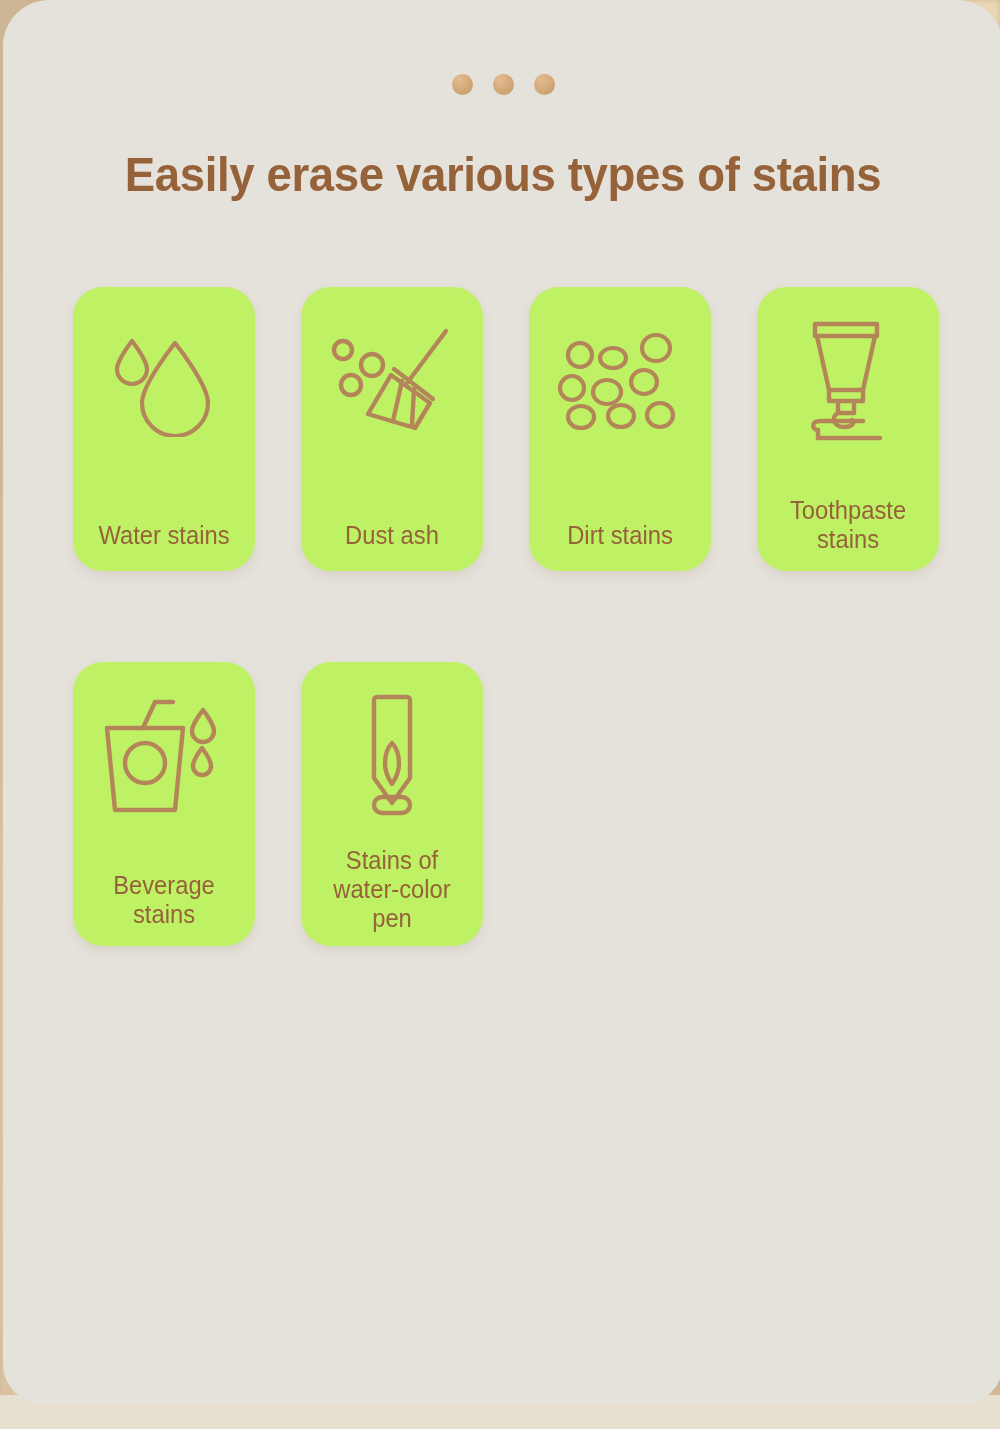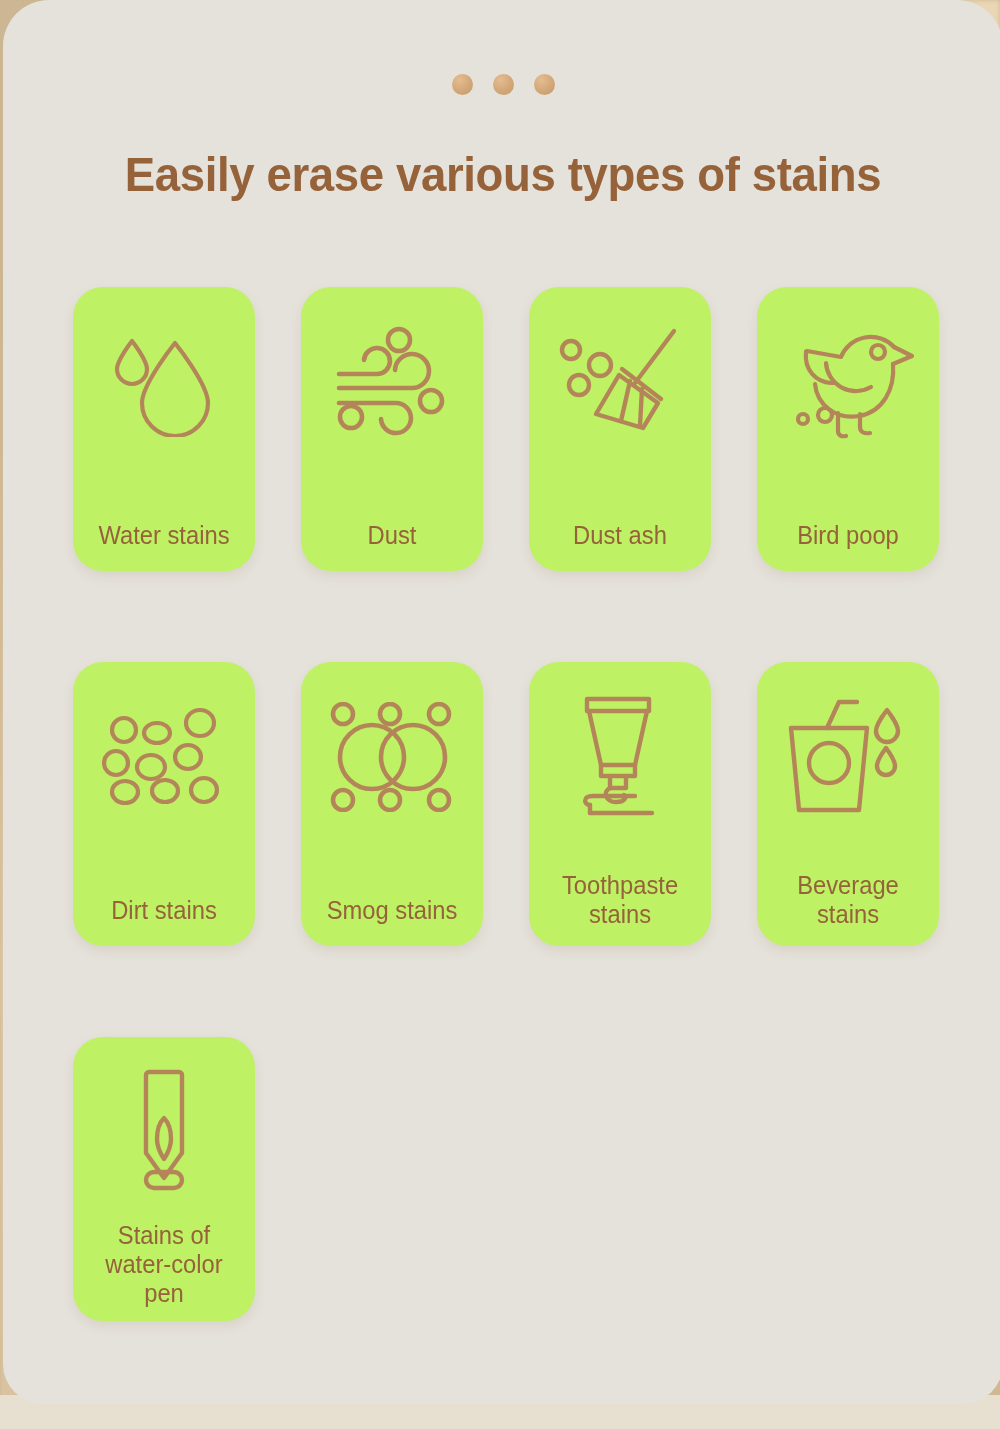--- a/index.html
+++ b/index.html
@@ -150,93 +150,49 @@
         <div class="tile-icon">
           <svg width="120" height="110" viewBox="0 0 120 110" fill="none" stroke="#B5855A" stroke-width="4.2" stroke-linecap="round" stroke-linejoin="round">
       <path d="M28 14 C28 14 13 33 13 42 a15 15 0 0 0 30 0 C43 33 28 14 28 14 Z"></path>
       <path d="M71 16 C71 16 38 57 38 76 a33 33 0 0 0 66 0 C104 57 71 16 71 16 Z"></path>
     </svg>
         </div>
         <div class="tile-label">Water stains</div>
       </div>
       <div class="tile">
         <div class="tile-icon">
-          <svg width="130" height="115" viewBox="0 0 130 115" fill="none" stroke="#B5855A" stroke-width="4.6" stroke-linecap="round" stroke-linejoin="round">
-      <circle cx="72" cy="15" r="11"></circle>
-      <circle cx="104" cy="76" r="11"></circle>
-      <circle cx="24" cy="92" r="11"></circle>
-      <path d="M37 35 a13 13 0 1 1 13 14 H12"></path>
-      <path d="M12 63 H85 a17 17 0 1 0 -17 -18"></path>
-      <path d="M12 78 H69 a15 15 0 1 1 -15 16"></path>
-    </svg>
-        </div>
-        <div class="tile-label">Dust</div>
-      </div>
-      <div class="tile">
-        <div class="tile-icon">
           <svg width="125" height="115" viewBox="0 0 125 115" fill="none" stroke="#B5855A" stroke-width="4.4" stroke-linecap="round" stroke-linejoin="round">
       <circle cx="13" cy="25" r="9"></circle>
       <circle cx="42" cy="40" r="11"></circle>
       <circle cx="21" cy="60" r="10"></circle>
       <path d="M116 6 L77 58"></path>
       <path d="M64 44 L103 74"></path>
       <path d="M61 50 L38 89 L85 103 L100 78 Z"></path>
       <path d="M72 56 L63 96"></path>
       <path d="M84 64 L82 100"></path>
     </svg>
         </div>
         <div class="tile-label">Dust ash</div>
-      </div>
-      <div class="tile">
-        <div class="tile-icon">
-          <svg width="135" height="115" viewBox="0 0 135 115" fill="none" stroke="#B5855A" stroke-width="4.2" stroke-linecap="round" stroke-linejoin="round">
-      <path d="M113 22 a32 32 0 0 0 -53 10 L26 26 a1 1 0 0 0 -1 1 c-2 18 10 30 25 31 l3 0"></path>
-      <path d="M113 22 L131 31 L112 39"></path>
-      <circle cx="97" cy="27" r="7"></circle>
-      <path d="M112 39 c2 25 -10 48 -34 52 c-23 4 -42 -11 -44 -32"></path>
-      <path d="M45 38 a30 30 0 0 0 45 24"></path>
-      <path d="M57 88 v18 c0 4 3 6 8 5"></path>
-      <path d="M79 89 v13 c0 5 4 7 10 6"></path>
-      <circle cx="22" cy="94" r="5"></circle>
-      <circle cx="44" cy="90" r="7"></circle>
-    </svg>
-        </div>
-        <div class="tile-label">Bird poop</div>
       </div>
       <div class="tile">
         <div class="tile-icon">
           <svg width="125" height="100" viewBox="0 0 125 100" fill="none" stroke="#B5855A" stroke-width="4.2">
       <ellipse cx="22" cy="23" rx="12" ry="12"></ellipse>
       <ellipse cx="55" cy="26" rx="13" ry="10"></ellipse>
       <ellipse cx="98" cy="16" rx="14" ry="13"></ellipse>
       <ellipse cx="14" cy="56" rx="12" ry="12"></ellipse>
       <ellipse cx="49" cy="60" rx="14" ry="12"></ellipse>
       <ellipse cx="86" cy="50" rx="13" ry="12"></ellipse>
       <ellipse cx="23" cy="85" rx="13" ry="11"></ellipse>
       <ellipse cx="63" cy="84" rx="13" ry="11"></ellipse>
       <ellipse cx="102" cy="83" rx="13" ry="12"></ellipse>
     </svg>
         </div>
         <div class="tile-label">Dirt stains</div>
       </div>
-      <div class="tile">
-        <div class="tile-icon">
-          <svg width="130" height="110" viewBox="0 0 130 110" fill="none" stroke="#B5855A" stroke-width="4.6">
-      <circle cx="16" cy="12" r="10"></circle>
-      <circle cx="63" cy="12" r="10"></circle>
-      <circle cx="112" cy="12" r="10"></circle>
-      <circle cx="16" cy="98" r="10"></circle>
-      <circle cx="63" cy="98" r="10"></circle>
-      <circle cx="112" cy="98" r="10"></circle>
-      <circle cx="45" cy="55" r="32"></circle>
-      <circle cx="86" cy="55" r="32"></circle>
-    </svg>
-        </div>
-        <div class="tile-label">Smog stains</div>
-      </div>
       <div class="tile two-line">
         <div class="tile-icon">
           <svg width="110" height="125" viewBox="0 0 110 125" fill="none" stroke="#B5855A" stroke-width="4.4" stroke-linecap="round" stroke-linejoin="round">
       <path d="M22 4 h62 v12 H22 Z"></path>
       <path d="M24 16 L36 70 h34 L82 16"></path>
       <path d="M36 70 v11 h34 V70"></path>
       <path d="M45 81 v12 h16 V81"></path>
       <path d="M45 93 c-8 4 -4 14 6 14 c9 0 11 -5 8 -7"></path>
       <path d="M25 110 c-6 0 -8 -9 3 -9 h42"></path>
       <path d="M25 118 h62"></path>

